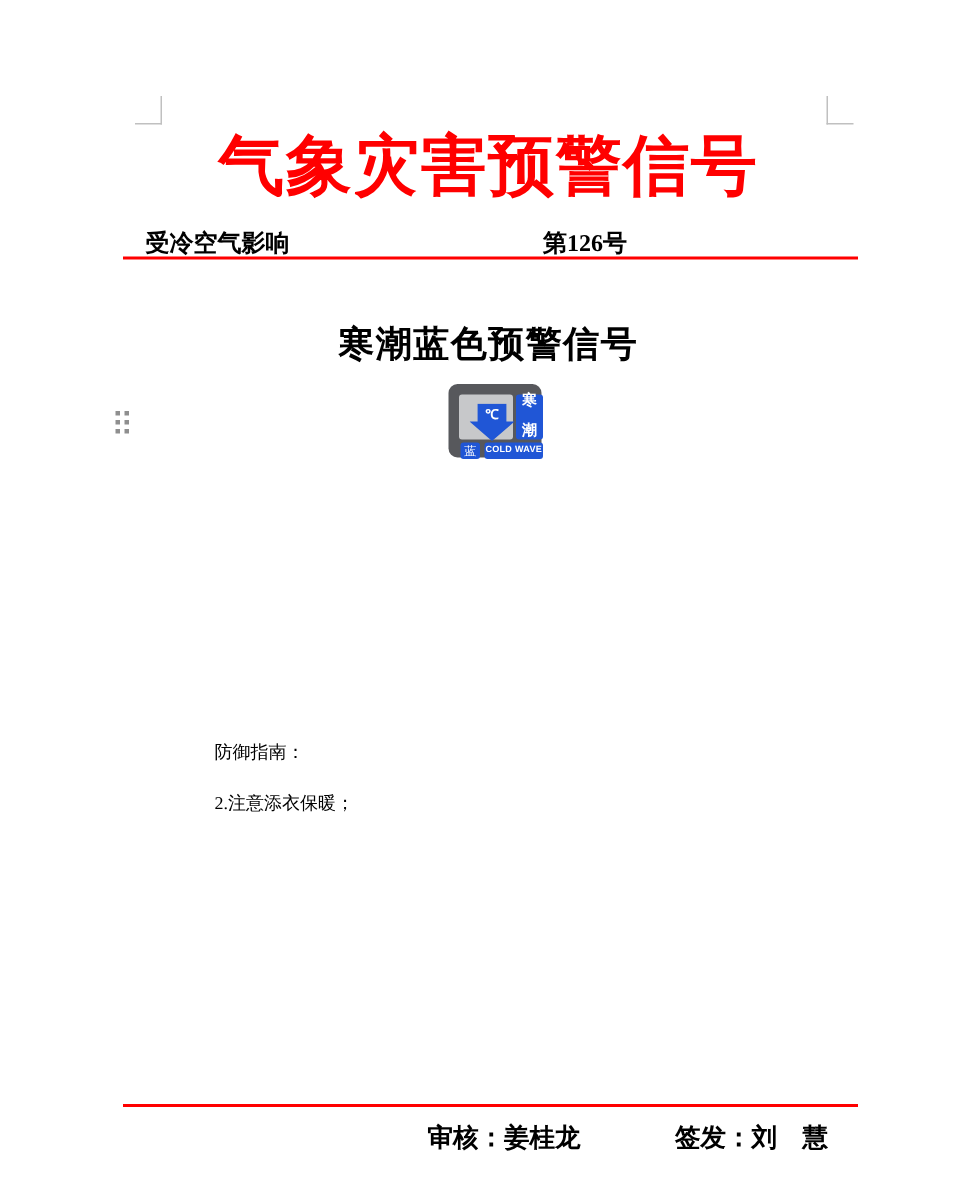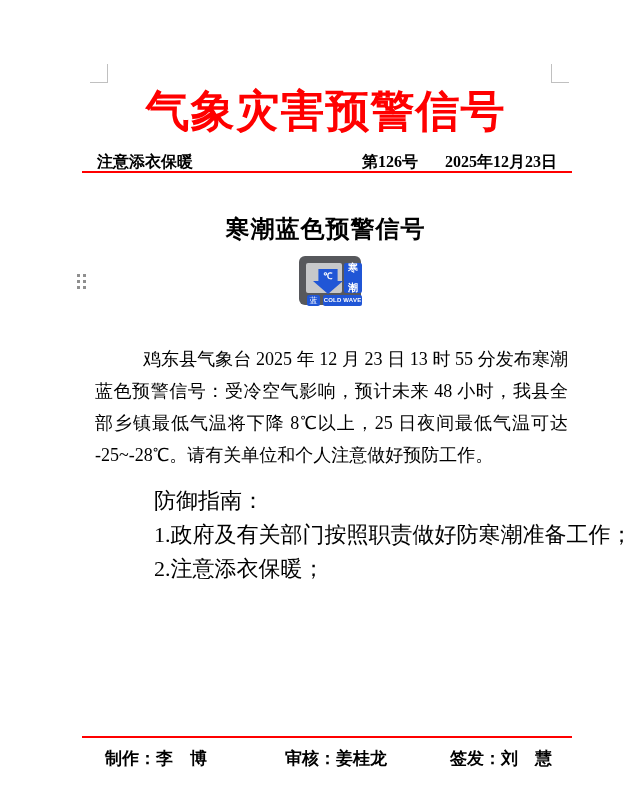--- a/index.html
+++ b/index.html
@@ -66,45 +66,44 @@
                  display:grid; grid-template-columns:3px 3px; grid-auto-rows:3px;
                  column-gap:3px; row-gap:3px; }
   .drag-handle i { background:#8f8f8f; width:3px; height:3px; display:block; }
 
   .body-block { position:absolute; left:79px; top:329px; width:481px;
                 font-size:18px; line-height:28px; }
   .body-line { text-align:justify; text-align-last:justify; white-space:normal; }
   .body-line.first { padding-left:48px; }
   .body-line.last { text-align:left; text-align-last:left; }
 
-  .guide-block { position:absolute; left:90px; top:470px; width:481px;
-                 font-size:22px; line-height:30px; }
+  .guide-block { position:absolute; left:79px; top:470px; width:481px;
+                 font-size:12px; line-height:30px; }
   .guide-line { padding-left:48px; white-space:nowrap; }
 
   .ftr-item { position:absolute; top:735px; font-size:17px; font-weight:bold;
               font-family:"Liberation Sans", sans-serif; white-space:nowrap; }
   .ftr-maker    { left:93px; }
   .ftr-reviewer { left:273px; }
   .ftr-issuer   { left:438px; }
 </style>
 </head>
 <body>
 
 <div class="page">
 
   <span class="crop tl-v"></span>
   <span class="crop tl-h"></span>
   <span class="crop tr-v"></span>
   <span class="crop tr-h"></span>
 
   <div class="doc-title">气象灾害预警信号</div>
 
-  <span class="hdr-item hdr-issuer">注意添衣保暖</span>
+  <span class="hdr-item hdr-issuer">受冷空气影响</span>
   <span class="hdr-item hdr-number">第126号</span>
-  <span class="hdr-item hdr-date">2025年12月23日</span>
   <div class="rule-red rule-top"></div>
 
   <div class="subtitle">寒潮蓝色预警信号</div>
 
   <div class="cw-icon">
     <div class="cw-temp-cell">
       <div class="cw-arrow"></div>
       <span class="cw-temp-sym">℃</span>
     </div>
     <div class="cw-name-cell">
@@ -117,32 +116,24 @@
 
   <div class="drag-handle">
     <i></i>
       <i></i>
       <i></i>
       <i></i>
       <i></i>
       <i></i>
   </div>
 
-  <div class="body-block">
-    <div class="body-line first">鸡东县气象台 2025 年 12 月 23 日 13 时 55 分发布寒潮</div>
-    <div class="body-line">蓝色预警信号：受冷空气影响，预计未来 48 小时，我县全</div>
-    <div class="body-line">部乡镇最低气温将下降 8℃以上，25 日夜间最低气温可达</div>
-    <div class="body-line last">-25~-28℃。请有关单位和个人注意做好预防工作。</div>
-  </div>
 
   <div class="guide-block">
     <div class="guide-line">防御指南：</div>
-    <div class="guide-line">1.政府及有关部门按照职责做好防寒潮准备工作；</div>
     <div class="guide-line">2.注意添衣保暖；</div>
   </div>
 
   <div class="rule-red rule-bottom"></div>
-  <span class="ftr-item ftr-maker">制作：李　博</span>
   <span class="ftr-item ftr-issuer">签发：刘　慧</span>
   <span class="ftr-item ftr-reviewer">审核：姜桂龙</span>
 
   <div class="page-edge"></div>
 </div>
 
 </body></html>

